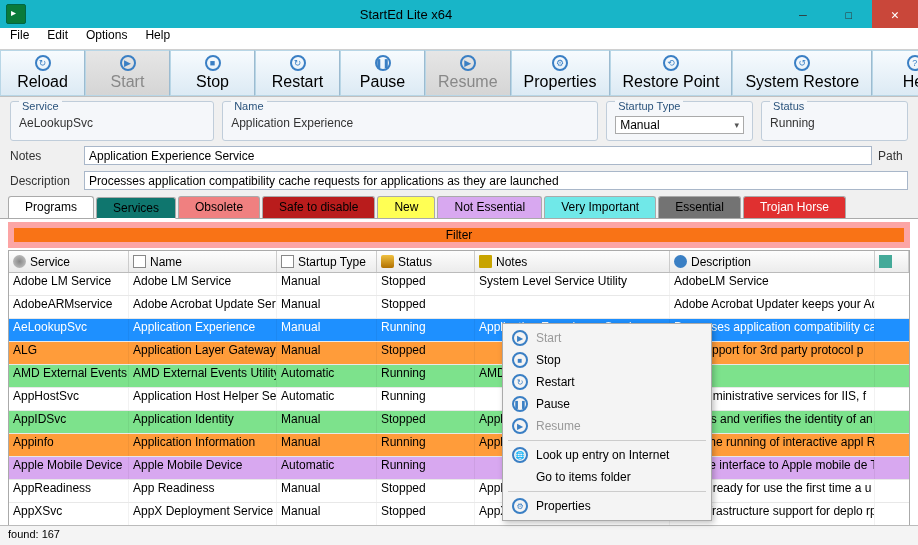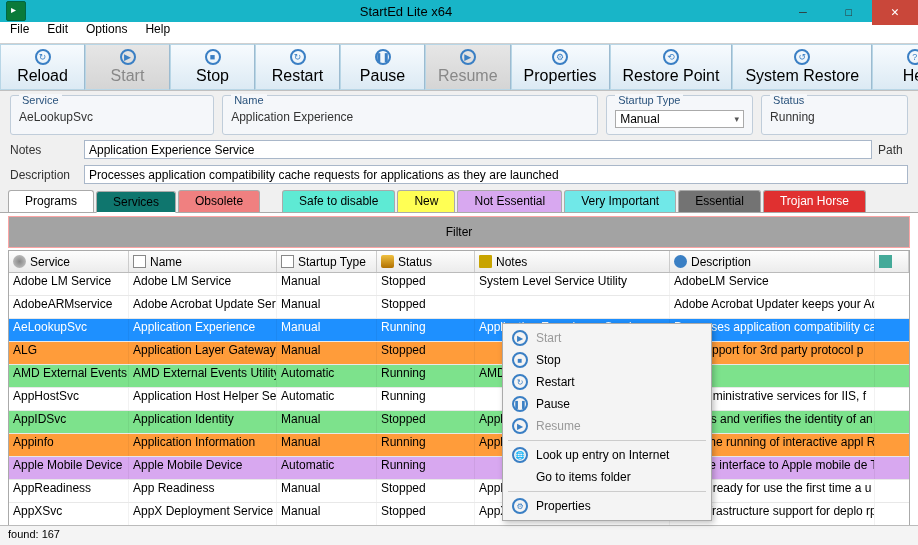--- a/index.html
+++ b/index.html
@@ -1,17 +1,17 @@
 <!DOCTYPE html>
 <html><head>
 <meta charset="utf-8">
 <style>
 * { margin:0; padding:0; box-sizing:border-box; font-family:"Segoe UI",Tahoma,sans-serif; font-size:12px; }
 body { background:#fff; width:918px; height:545px; overflow:hidden; position:relative; }
-.titlebar { height:22px; background:#18b5c8; display:flex; align-items:center; }
+.titlebar { height:28px; background:#18b5c8; display:flex; align-items:center; }
 .titlebar-icon { width:20px; height:20px; margin:0 6px; background:#0a7a3a; border:1px solid #064; border-radius:2px; position:relative; }
 .titlebar-icon::after { content:"▸"; color:#fff; font-size:10px; position:absolute; left:4px; top:2px; }
 .title { flex:1; text-align:center; color:#000; font-size:13px; }
 .winbtns { display:flex; height:28px; }
 .winbtn { width:46px; display:flex; align-items:center; justify-content:center; color:#333; font-size:13px; font-family:monospace; }
 .winbtn.close { background:#c9473a; color:#fff; }
 .menubar { height:22px; background:#fff; padding:0 10px; display:flex; gap:18px; align-items:flex-start; border-bottom:1px solid #d0d0d0;}
 .menubar span { cursor:default; }
 .toolbar { display:flex; background:#f0f0f0; border-bottom:1px solid #c0c0c0; }
 .tbtn { flex:0 0 auto; min-width:85px; padding:4px 12px; border:1px solid #b8d6e6; border-right:1px solid #9cbbd0; background:linear-gradient(#f7fbfe,#dceaf4); display:flex; flex-direction:column; align-items:center; gap:2px; }
@@ -26,27 +26,27 @@
 .dropdown { display:flex; border:1px solid #aaa; background:#fff; padding:1px 4px; align-items:center; justify-content:space-between; width:100%; }
 .dropdown-arrow { font-size:9px; color:#555; }
 .label-input-row { display:flex; align-items:center; gap:6px; padding:3px 10px; background:#f0f0f0; }
 .label-input-row label { width:68px; color:#333; }
 .textbox { flex:1; border:1px solid #a9b7c9; padding:2px 4px; background:#fff; font-size:12px; height:19px; }
 .tabs { display:flex; border-bottom:1px solid #aaa; background:#f0f0f0; padding:3px 8px 0; gap:2px;}
 .tab { padding:3px 16px; border:1px solid #aaa; border-bottom:none; border-radius:3px 3px 0 0; text-align:center; font-size:12px; }
 .tab.programs { background:#fff; }
 .tab.services { background:#0f766e; font-weight:500; position:relative; top:1px; border-bottom:1px solid #fff; }
 .tab.obsolete { background:#f08080; }
-.tab.safe { background:#5eead4;margin-left:20px; }
+.tab.safe { background:#b91c1c; }
 .tab.new { background:#ffff54; }
 .tab.notessential { background:#d8a8f0; }
 .tab.veryimp { background:#70e8e8; }
 .tab.essential { background:#737373; }
 .tab.trojan { background:#e03030; color:#fff; }
-.filter { border:1px solid #fca5a5; margin:3px 8px 2px; padding:8px; text-align:center; background:#a3a3a3; }
+.filter { border:6px solid #fca5a5; margin:3px 8px 2px; padding:0; text-align:center; background:#f97316; }
 .grid-wrap { margin:0 8px; border:1px solid #aaa; height:288px; overflow:hidden; position:relative; }
 .grid-head { display:flex; background:linear-gradient(#fdfdfd,#ececec); border-bottom:1px solid #bbb; height:22px; }
 .gh { border-right:1px solid #ccc; padding:2px 4px; display:flex; align-items:center; gap:4px; font-size:12px; }
 .gh-icon { width:13px; height:13px; display:inline-block; }
 .gh-icon.gear { background:radial-gradient(#888,#ccc); border-radius:50%; }
 .gh-icon.doc { background:#fff; border:1px solid #888; }
 .gh-icon.status { background:linear-gradient(#f0c040,#b07000); border-radius:2px; }
 .gh-icon.note { background:#c8a400; border-radius:1px; }
 .gh-icon.info { background:#3a7fc4; border-radius:50%; }
 .c-service{width:120px;} .c-name{width:148px;} .c-startup{width:100px;} .c-status{width:98px;} .c-notes{width:195px;} .c-desc{width:205px;} .c-end{flex:1;}

